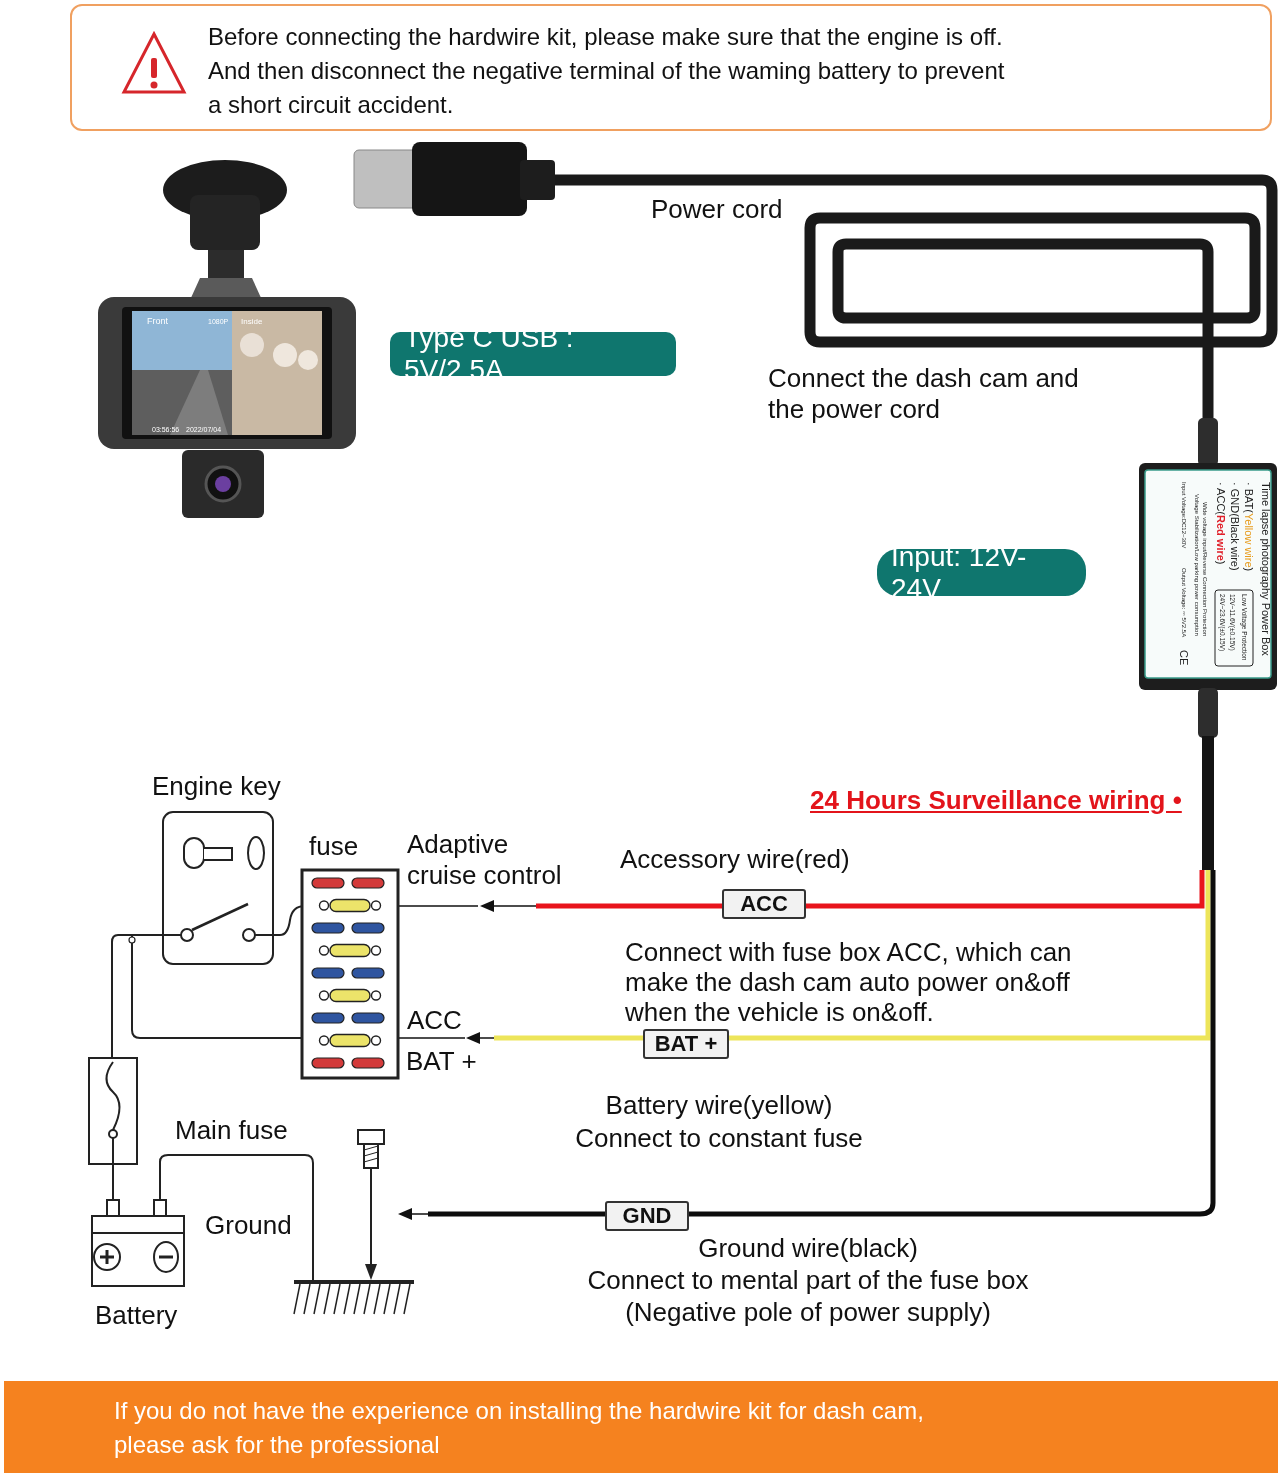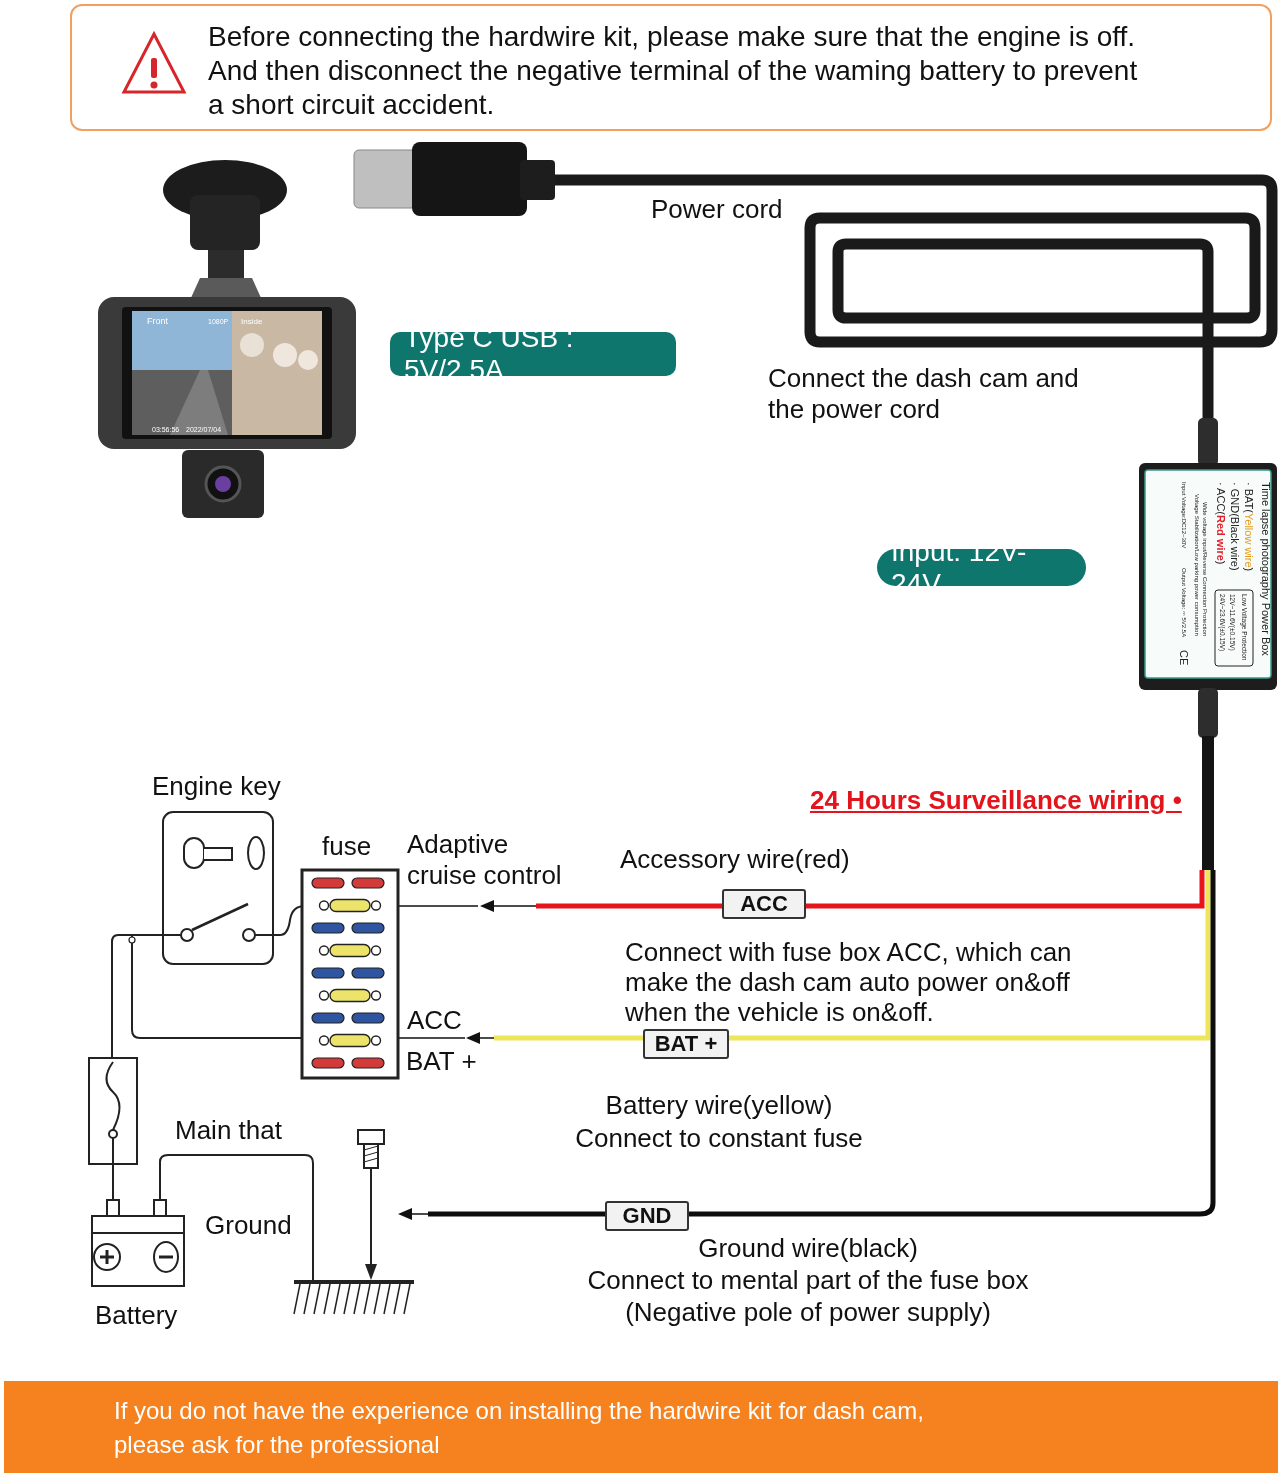--- a/index.html
+++ b/index.html
@@ -1,21 +1,21 @@
 <!DOCTYPE html>
 <html><head>
 <meta charset="utf-8">
 <style>
   html, body { margin:0; padding:0; background:#ffffff; }
   body { width:1282px; height:1475px; position:relative; overflow:hidden;
          font-family:"Liberation Sans", "DejaVu Sans", sans-serif; color:#111; }
   .abs { position:absolute; }
   #warning-box { left:70px; top:4px; width:1202px; height:127px; border:2.5px solid #f0a060;
                  border-radius:12px; box-sizing:border-box; background:#fff; }
-  #warning-text { left:208px; top:20px; font-size:28px; line-height:34px; color:#111; white-space:pre-line; }
+  #warning-text { left:208px; top:20px; font-size:24px; line-height:34px; color:#111; white-space:pre-line; }
   .txt { position:absolute; font-size:26px; line-height:31px; white-space:pre-line; color:#111; }
   .pill { position:absolute; background:#0f766e; color:#fff; border-radius:10px; font-size:28px;
           padding:0 14px; box-sizing:border-box; display:flex; align-items:center; justify-content:center; }
   .tag { position:absolute; background:#f2f2f2; border:2px solid #333; border-radius:3px; font-weight:bold;
          font-size:22px; display:flex; align-items:center; justify-content:center; box-sizing:border-box; }
   #footer-bar { left:4px; top:1381px; width:1274px; height:92px; background:#f5821f; }
   #footer-text { left:114px; top:1394px; font-size:24px; line-height:34px; color:#fff; white-space:pre-line; }
   #surv-label { color:#e3141b; font-weight:bold; font-size:26px;text-decoration:underline; }
   svg { position:absolute; left:0; top:0; }
 </style>
@@ -187,30 +187,30 @@
     <line x1="364" y1="1162" x2="378" y2="1158" stroke="#222"></line>
     <line x1="371" y1="1168" x2="371" y2="1268" stroke="#222" stroke-width="2"></line>
     <polygon points="371,1280 365,1264 377,1264" fill="#222"></polygon>
   </g>
 </svg>
 
 <div class="txt" style="left:651px;top:194px;">Power cord</div>
 <div class="pill" style="left:390px;top:332px;width:286px;height:44px;">Type C USB : 5V/2.5A</div>
 <div class="txt" style="left:760px;top:363px;margin-left:8px;">Connect the dash cam and
 the power cord</div>
-<div class="pill" style="left:877px;top:549px;width:209px;height:37px;border-radius:21px;">Input: 12V-24V</div>
+<div class="pill" style="left:877px;top:549px;width:209px;height:47px;border-radius:21px;">Input: 12V-24V</div>
 <div class="txt" id="surv-label" style="left:810px;top:785px;">24 Hours Surveillance wiring •</div>
 
 <div class="txt" style="left:152px;top:771px;">Engine key</div>
-<div class="txt" style="left:322px;top:831px;text-align:right;">fuse</div>
+<div class="txt" style="left:309px;top:831px;text-align:right;">fuse</div>
 <div class="txt" style="left:407px;top:829px;">Adaptive
 cruise control</div>
 <div class="txt" style="left:407px;top:1005px;">ACC</div>
 <div class="txt" style="left:406px;top:1046px;">BAT +</div>
-<div class="txt" style="left:175px;top:1115px;">Main that</div>
+<div class="txt" style="left:175px;top:1115px;">Main fuse</div>
 <div class="txt" style="left:205px;top:1210px;">Ground</div>
 <div class="txt" style="left:95px;top:1300px;">Battery</div>
 
 <div class="txt" style="left:620px;top:844px;">Accessory wire(red)</div>
 <div class="tag" style="left:722px;top:889px;width:84px;height:30px;">ACC</div>
 <div class="txt" style="left:625px;top:924px;line-height:30px;margin-top:13px;">Connect with fuse box ACC, which can
 make the dash cam auto power on&amp;off
 when the vehicle is on&amp;off.</div>
 <div class="tag" style="left:643px;top:1029px;width:86px;height:30px;">BAT +</div>
 <div class="txt" style="left:568px;top:1089px;text-align:center;width:302px;line-height:33px;">Battery wire(yellow)

